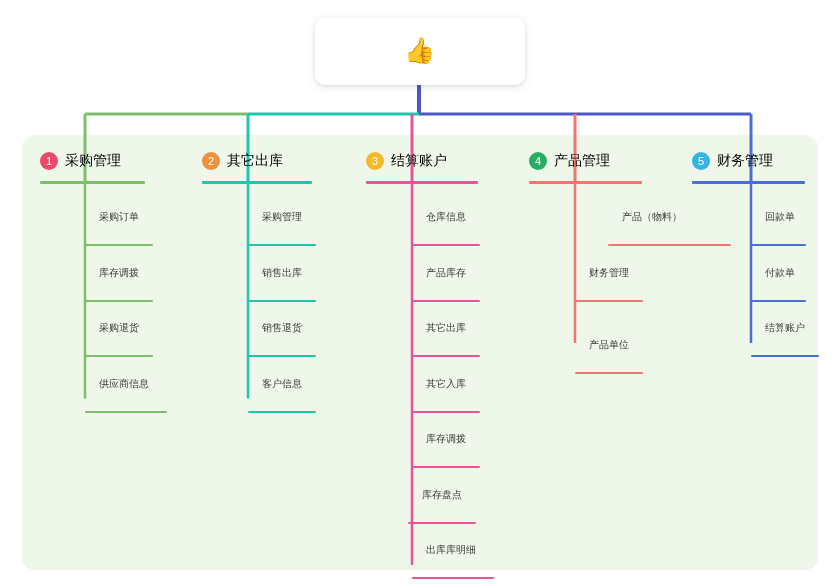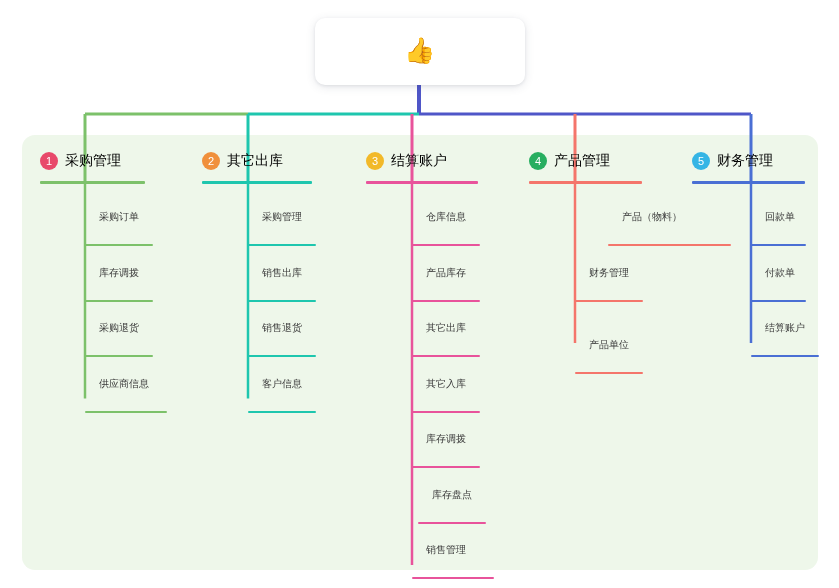--- a/index.html
+++ b/index.html
@@ -215,26 +215,26 @@
           <div class="leaf-rule" style="background: rgb(232, 83, 155); width: 68.4px;"></div>
         </div>
         <div class="leaf" style="left: 46px; top: 228.5px;">
           <span class="leaf-text">其它入库</span>
           <div class="leaf-rule" style="background: rgb(232, 83, 155); width: 68.4px;"></div>
         </div>
         <div class="leaf" style="left: 46px; top: 284px;">
           <span class="leaf-text">库存调拨</span>
           <div class="leaf-rule" style="background: rgb(232, 83, 155); width: 68.4px;"></div>
         </div>
-        <div class="leaf" style="left: 52px; top: 339.5px; font-family: Liberation Serif, serif;">
+        <div class="leaf" style="left: 42px; top: 339.5px; font-family: Liberation Serif, serif;">
           <span class="leaf-text">库存盘点</span>
           <div class="leaf-rule" style="background: rgb(232, 83, 155); width: 68.4px;"></div>
         </div>
         <div class="leaf" style="left: 46px; top: 395px;">
-          <span class="leaf-text">销售管理</span>
+          <span class="leaf-text">出库库明细</span>
           <div class="leaf-rule" style="background: rgb(232, 83, 155); width: 82px;"></div>
         </div>
       </div>
       <div class="column" style="left: 529px; top: 148px;">
         <div class="col-head">
           <span class="badge" style="background: rgb(39, 174, 96);">4</span>
           <span class="col-title">产品管理</span>
         </div>
         <div class="head-rule" style="width: 113px; background: rgb(244, 117, 107);"></div>
         <div class="leaf" style="left: 46px; top: 62px; margin-left: 33px;">

